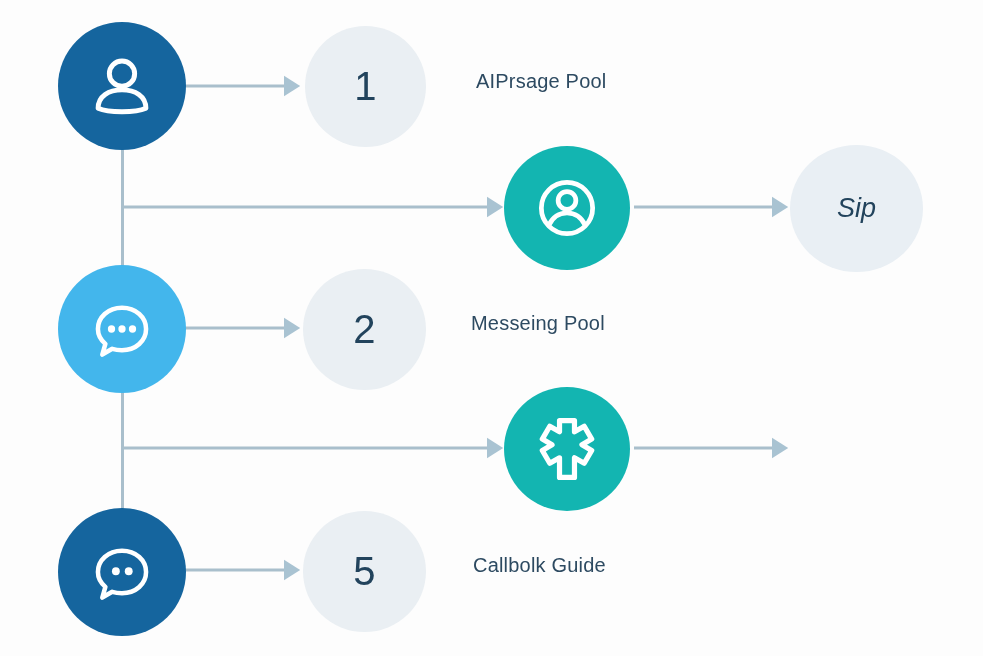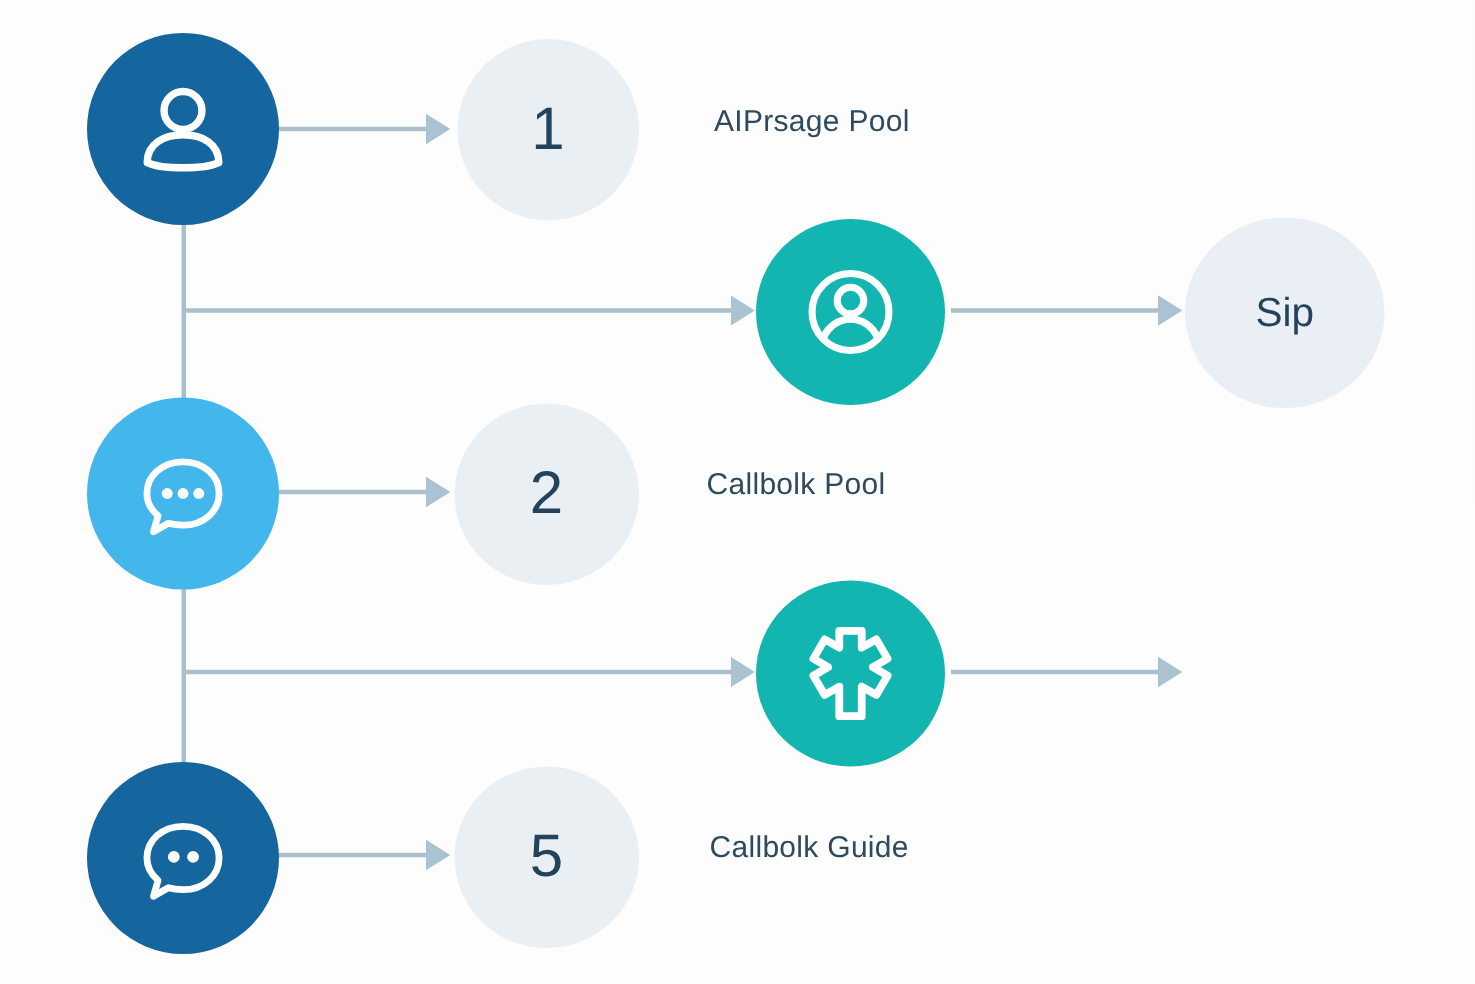--- a/index.html
+++ b/index.html
@@ -105,21 +105,21 @@
         <circle cx="24" cy="24" r="2.5" fill="#ffffff"></circle>
         <circle cx="31.2" cy="24" r="2.5" fill="#ffffff"></circle>
       </svg>
     </span>
   </div>
 
   <div class="node node-step" style="left:303px; top:269px; width:123px; height:121px; background:#eaeff3;">
     <span>2</span>
   </div>
 
-  <div class="step-label" style="left:435px; top:312px;">Callbolk Pool</div>
+  <div class="step-label" style="left:435px; top:312px;">Messeing Pool</div>
 
   <div class="node node-icon" style="left:58px; top:508px; width:128px; height:128px; background:#15659e;">
     <span>
       <svg width="70" height="70" viewBox="0 0 48 48" fill="none">
         <path d="M24 9.5 C 33.6 9.5, 40.5 16, 40.5 24 C 40.5 32, 33.6 38.5, 24 38.5 C 21.6 38.5, 19.3 38.2, 17.3 37.6 L 10.5 41.5 L 12.6 34.2 C 9.4 31.5, 7.5 28, 7.5 24 C 7.5 16, 14.4 9.5, 24 9.5 Z" stroke="#ffffff" stroke-width="3.1" stroke-linejoin="round" fill="none"></path>
         <circle cx="19.8" cy="23.5" r="2.7" fill="#ffffff"></circle>
         <circle cx="28.6" cy="23.5" r="2.7" fill="#ffffff"></circle>
       </svg>
     </span>
   </div>
@@ -133,21 +133,21 @@
   <div class="node node-icon" style="left:504px; top:146px; width:126px; height:124px; background:#13b5b1;">
     <span>
       <svg width="76" height="76" viewBox="0 0 48 48" fill="none">
         <circle cx="24" cy="24" r="16.2" stroke="#ffffff" stroke-width="3"></circle>
         <circle cx="24" cy="19.2" r="5.6" stroke="#ffffff" stroke-width="3"></circle>
         <path d="M12.6 34.8 C 14.8 29.9, 19.1 27, 24 27 C 28.9 27, 33.2 29.9, 35.4 34.8" stroke="#ffffff" stroke-width="3" stroke-linecap="round" fill="none"></path>
       </svg>
     </span>
   </div>
 
-  <div class="node node-endcap" style="left:790px; top:145px; width:133px; height:127px; background:#e9eff4;">
+  <div class="node node-endcap" style="left:790px; top:145px; width:133px; height:127px; background:#e9eff4;font-style:italic;">
     <span>Sip</span>
   </div>
 
   <div class="node node-icon" style="left:504px; top:387px; width:126px; height:124px; background:#13b5b1;">
     <span>
       <svg width="78" height="78" viewBox="0 0 48 48" fill="none">
         <path d="M19.4 6.5 L28.6 6.5 L28.6 13.4 L34.6 10.0 L39.2 17.9 L33.2 21.4 L39.2 24.9 L34.6 32.8 L28.6 29.4 L28.6 41.5 L19.4 41.5 L19.4 29.4 L13.4 32.8 L8.8 24.9 L14.8 21.4 L8.8 17.9 L13.4 10.0 L19.4 13.4 Z" stroke="#ffffff" stroke-width="3.2" stroke-linejoin="round" fill="none"></path>
       </svg>
     </span>
   </div>

